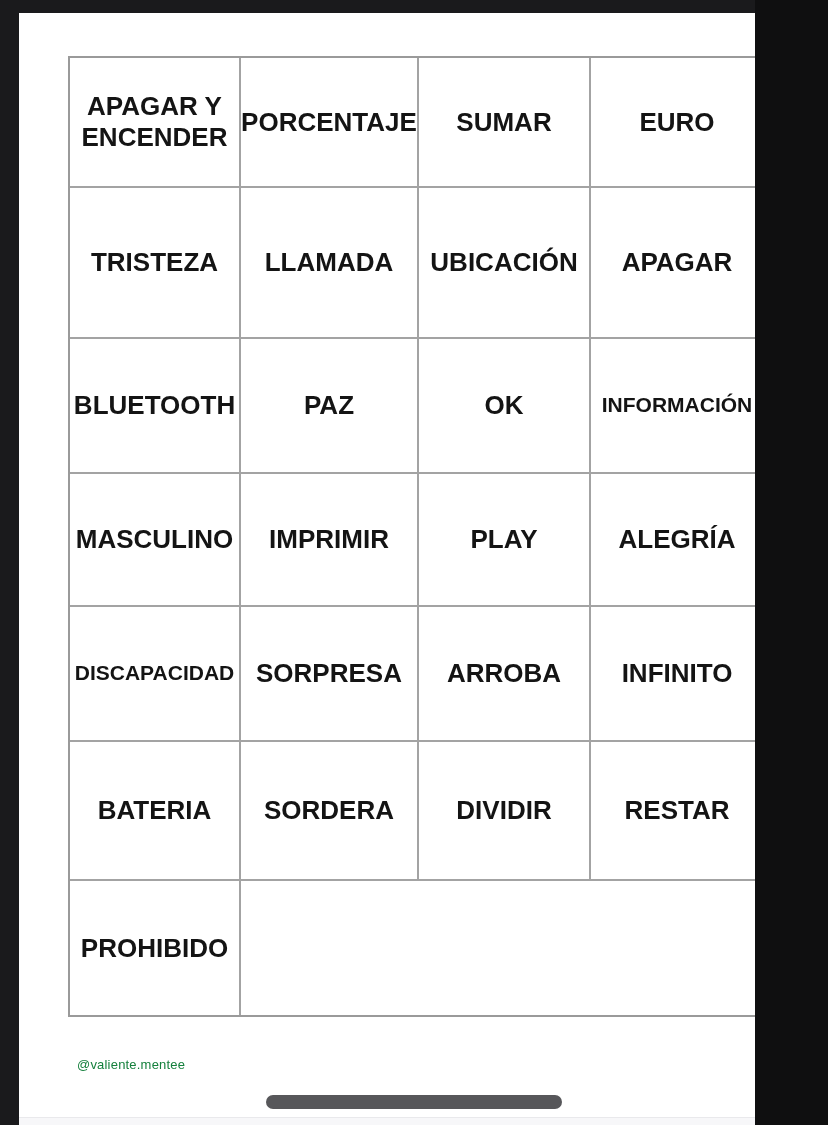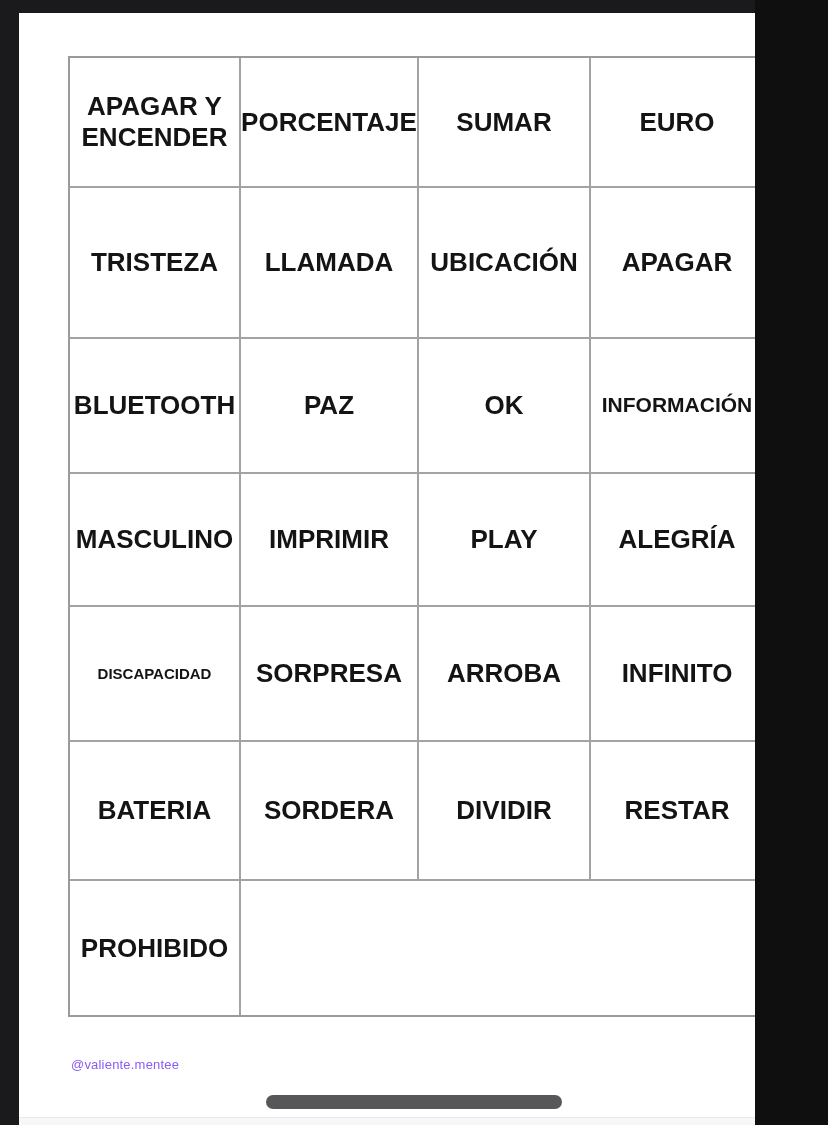--- a/index.html
+++ b/index.html
@@ -54,28 +54,28 @@
     font-weight: 700;
     font-size: 26px;
     line-height: 1.18;
     color: #141414;
     padding: 0 7px;
     letter-spacing: 0px;
   }
   .cell:nth-child(4n) { border-right: none; }
   .cell:nth-child(n+25) { border-bottom: none; }
   .cell-sm { font-size: 21px; }
-  .cell-xs { font-size: 15px; }
+  .cell-xs { font-size: 21px; }
   .watermark {
     position: absolute;
-    left: 52px;
+    left: 58px;
     top: 1044px;
     font-size: 13px;
     font-weight: 400;
-    color: #8b5cf6;
+    color: #15803d;
     letter-spacing: 0.2px;
   }
   .v-scrollbar-thumb {
     position: absolute;
     left: 813px;
     top: 28px;
     width: 9px;
     height: 1029px;
     border-radius: 5px;
     background: #8d8d8f;

